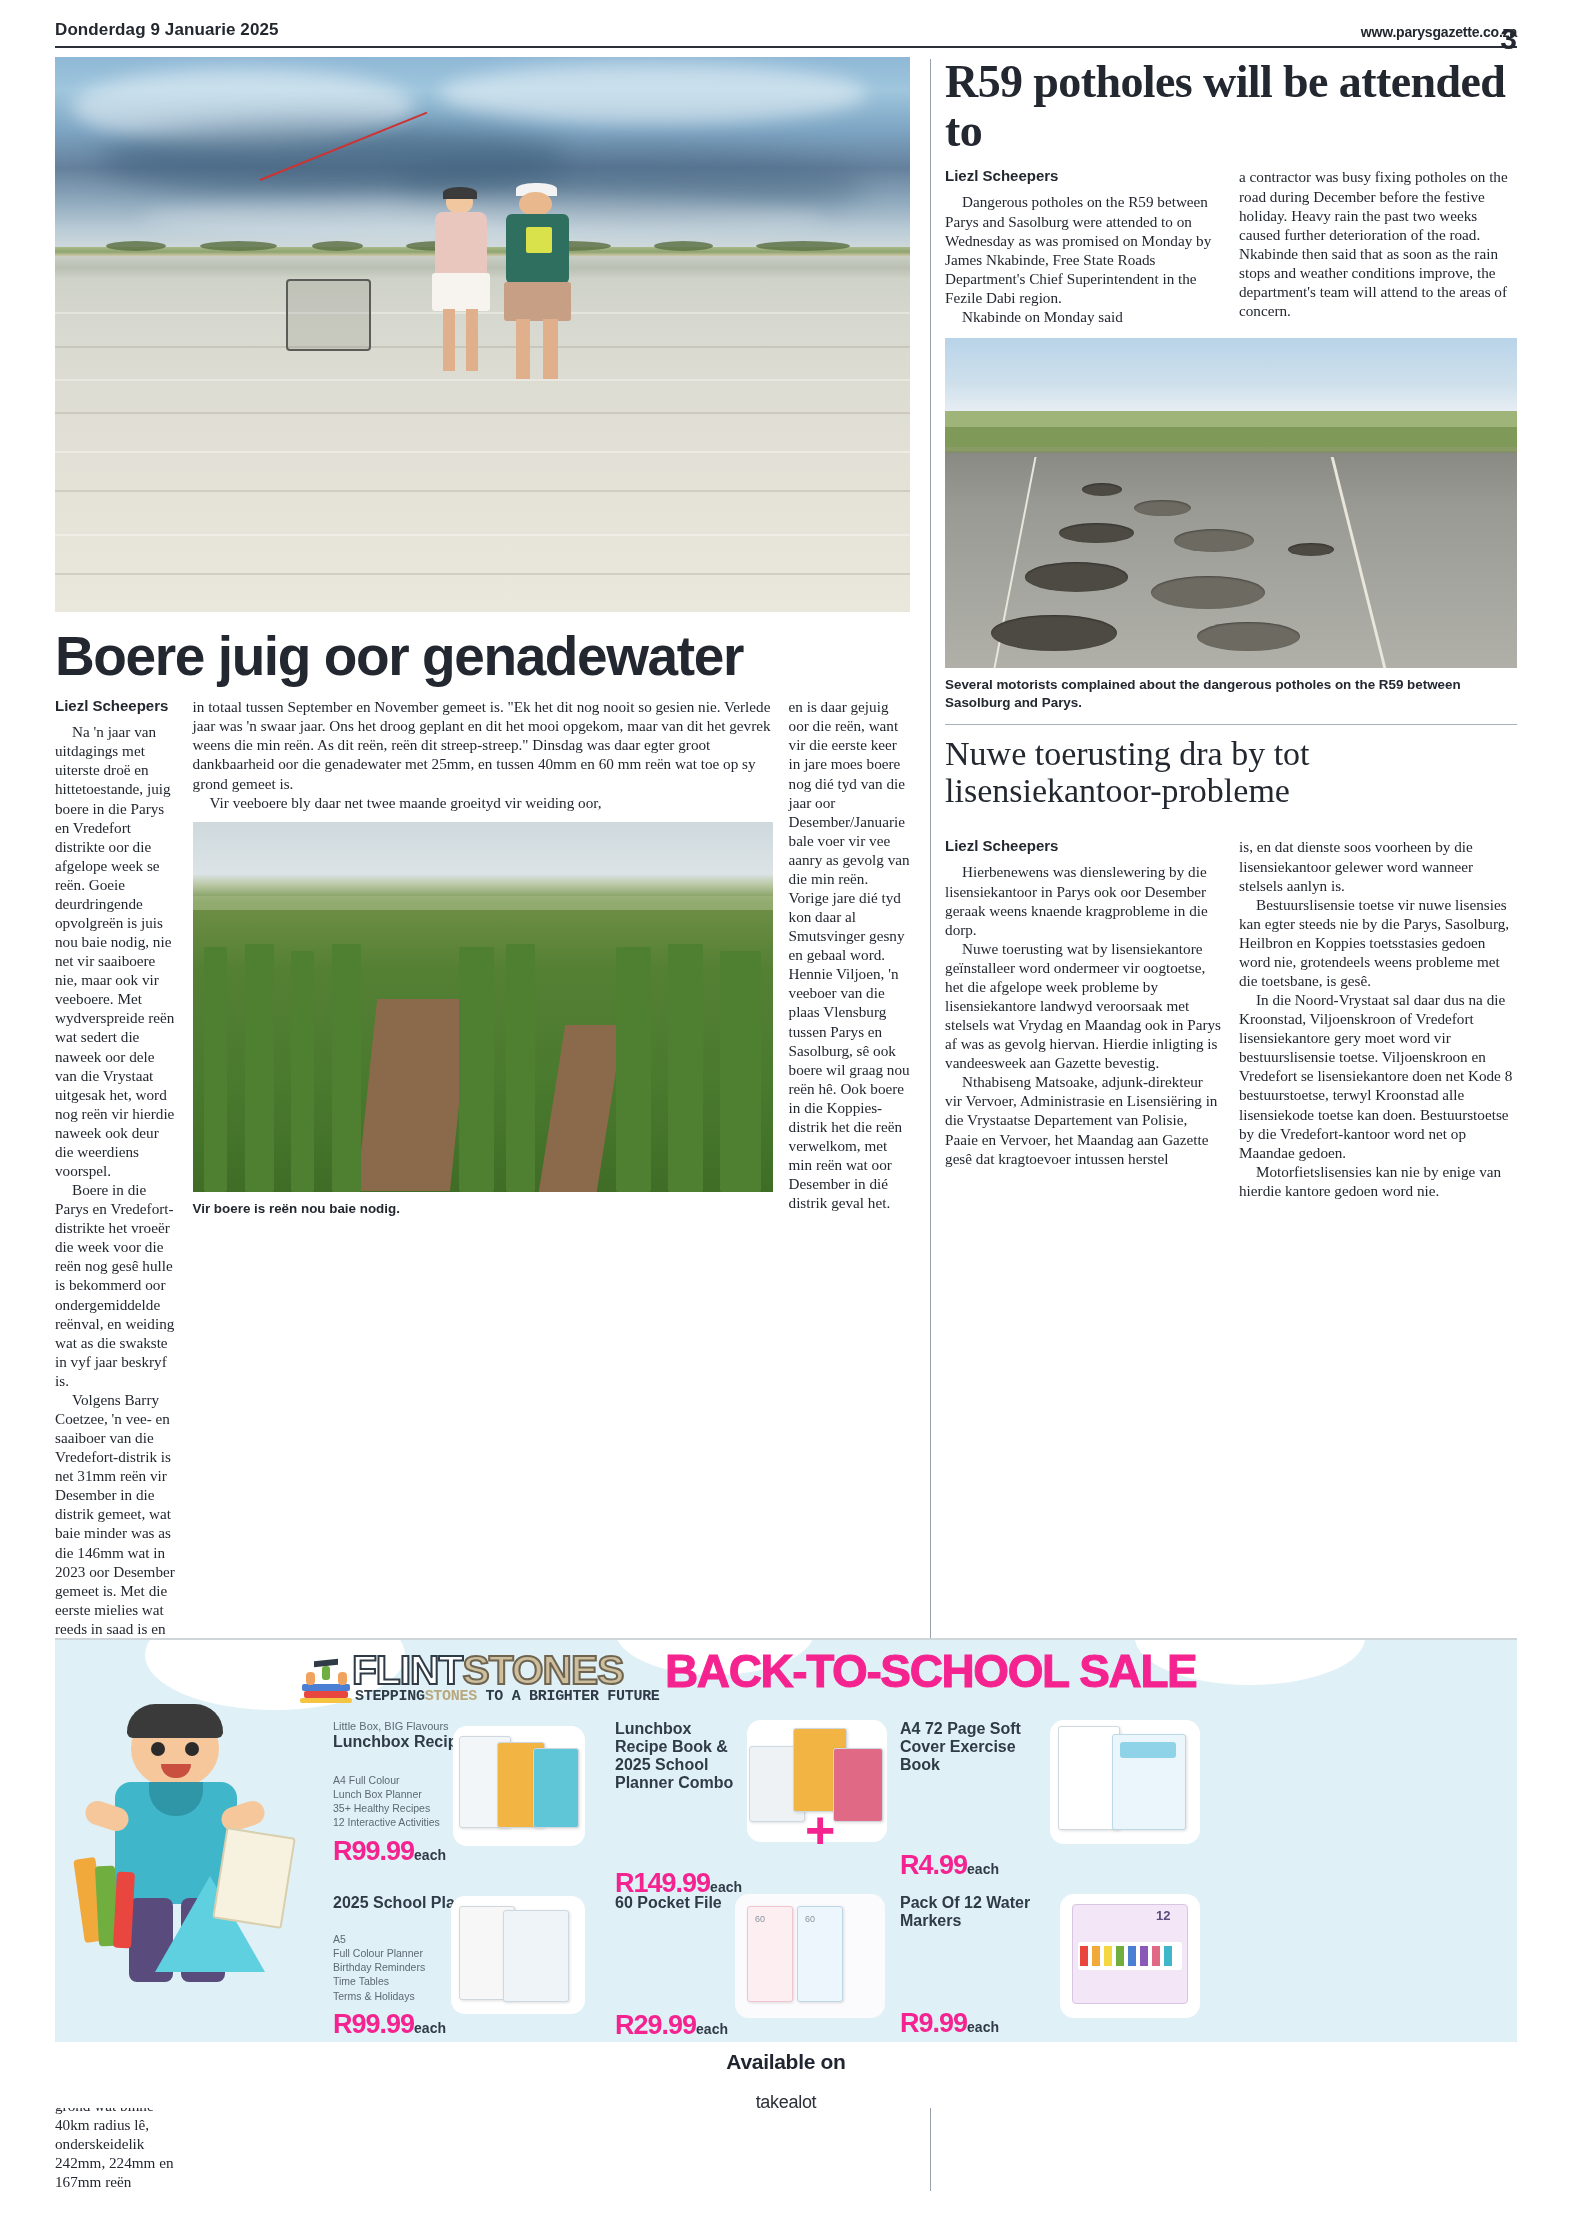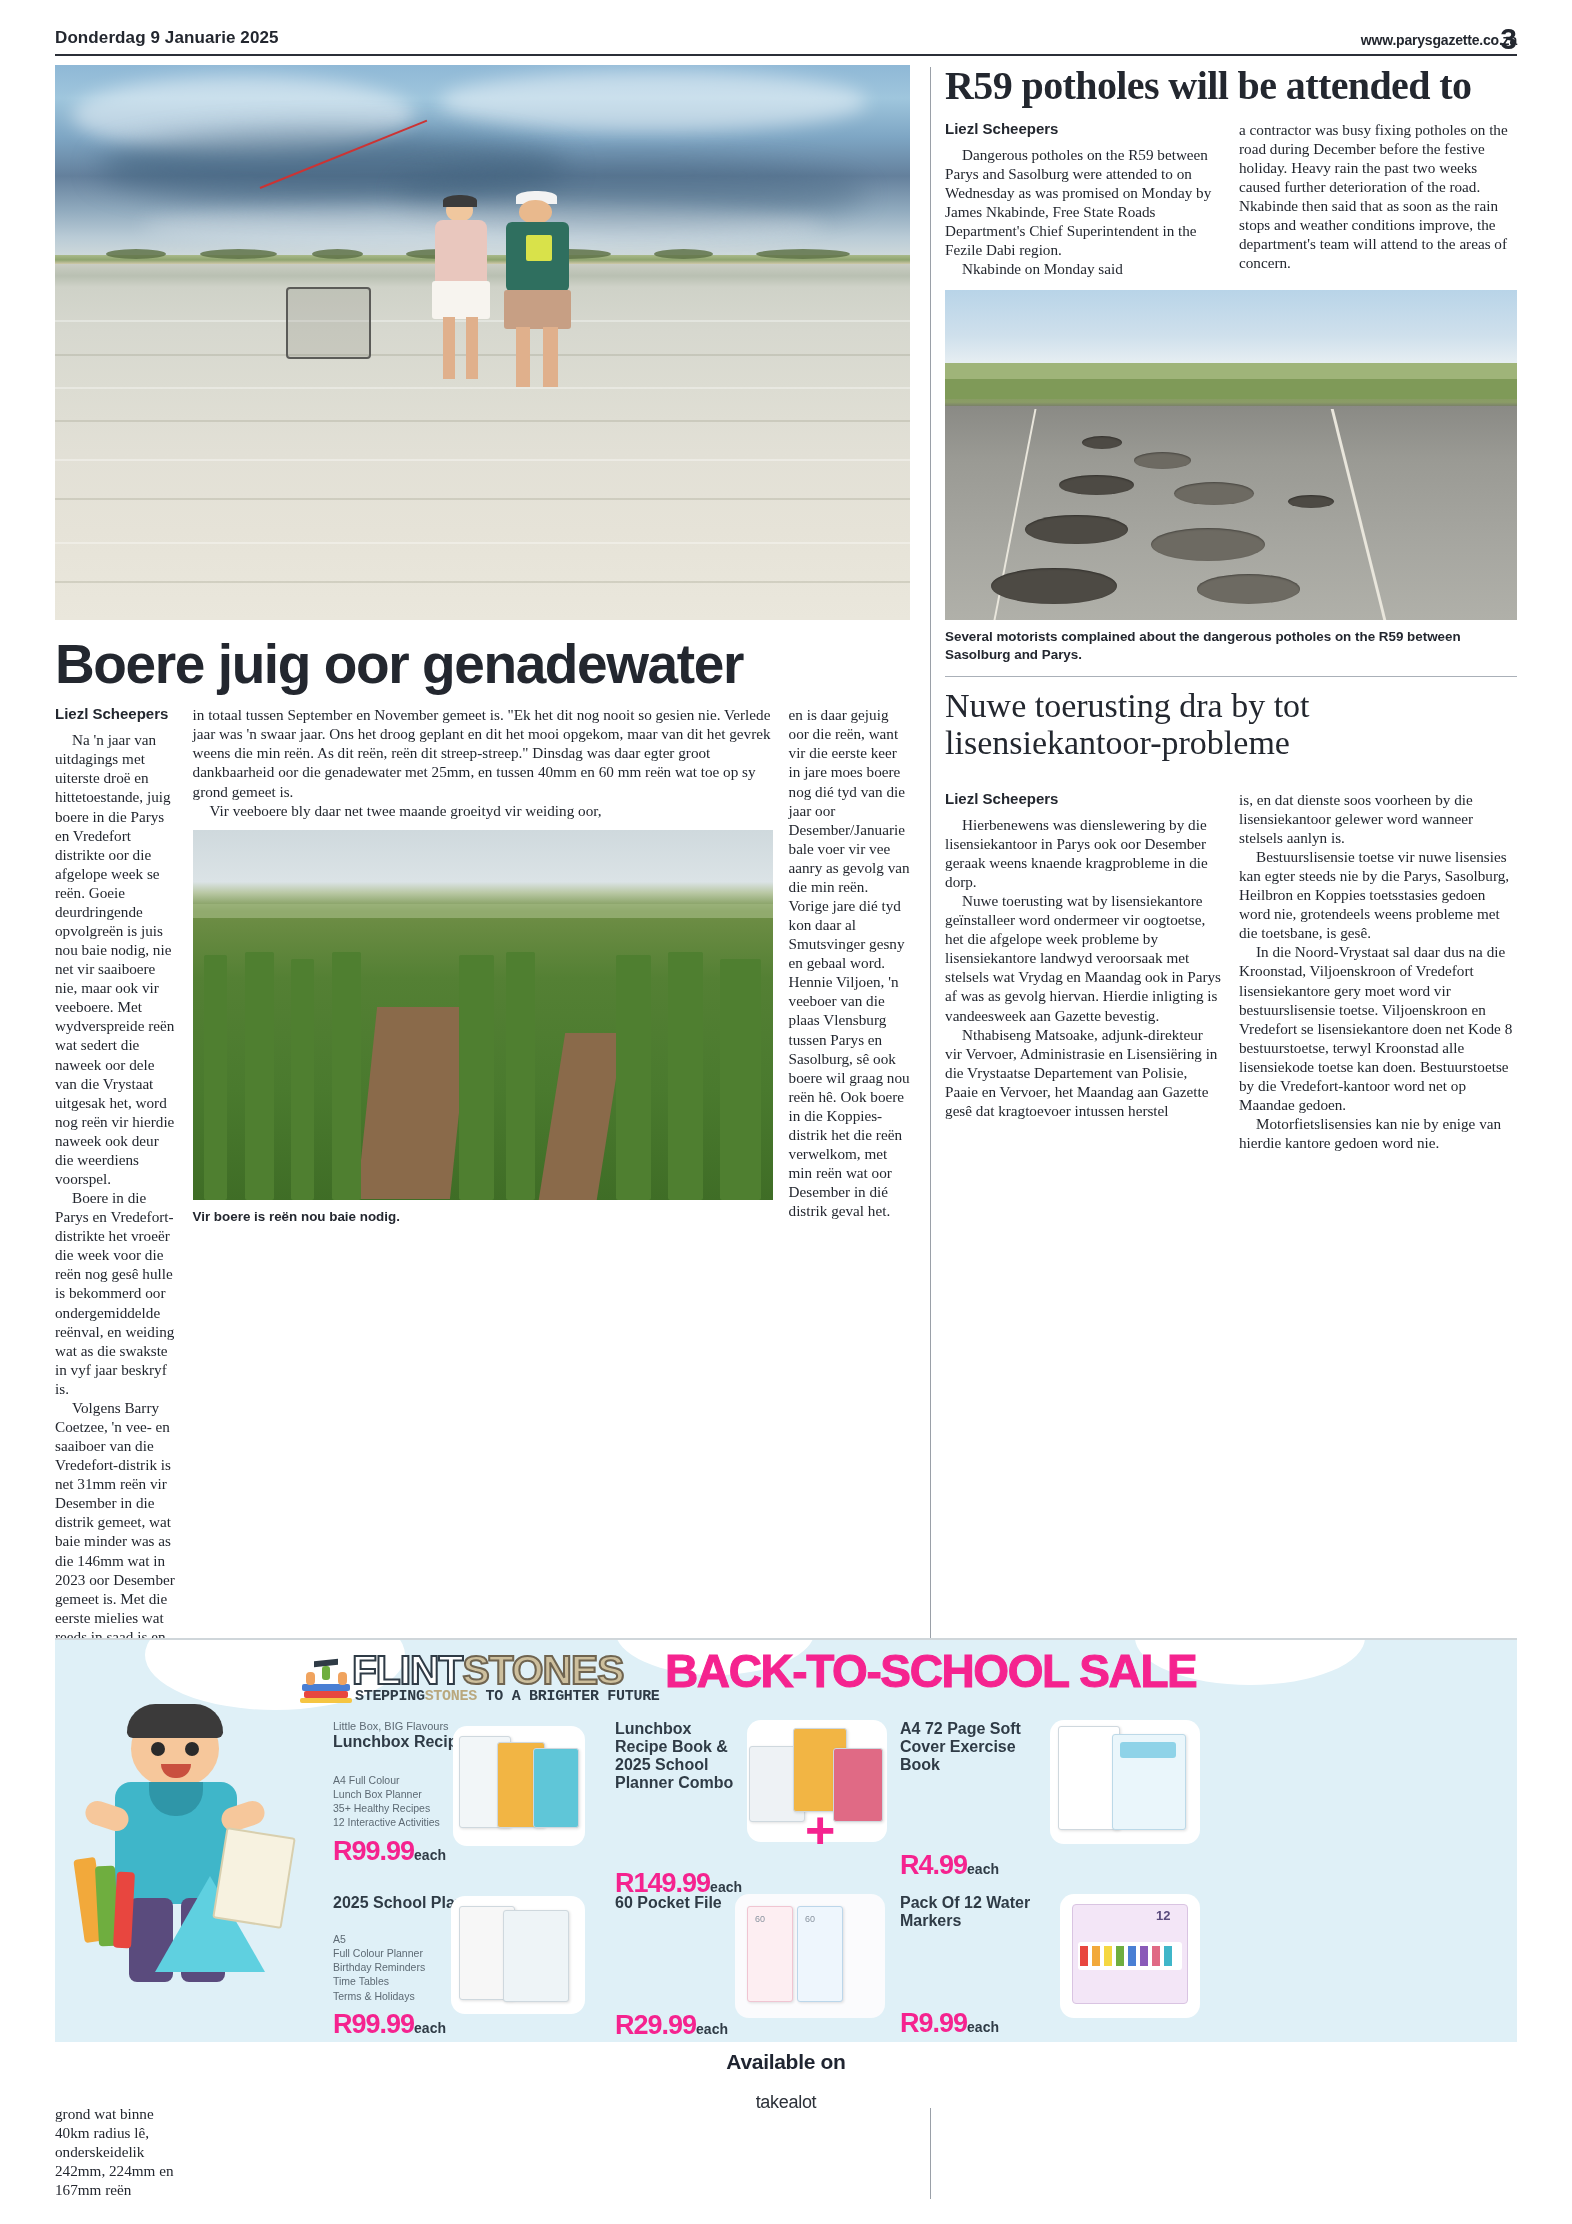--- a/index.html
+++ b/index.html
@@ -4,21 +4,21 @@
 <style>
   * { box-sizing: border-box; margin: 0; padding: 0; }
   html, body { background: #ffffff; }
   body {
     width: 1572px; height: 2224px;
     font-family: "Liberation Serif", serif;
     color: #1f2430;
     position: relative;
     overflow: hidden;
   }
-  .page { width: 1572px; height: 1659px; padding: 8px 55px; position: relative; }
+  .page { width: 1572px; height: 1659px; padding: 0 55px; position: relative; }
 
   
   .masthead {
     display: flex; align-items: flex-end; justify-content: space-between;
     height: 40px; padding-top: 28px;
   }
   .mast-date {
     font-family: "Liberation Sans", sans-serif;
     font-size: 17px; font-weight: 700; letter-spacing: .1px; color: #23272f;
   }
@@ -61,21 +61,21 @@
     line-height: 1.04; color: #23272f; margin: 16px 0 12px;
   }
   .byline {
     font-family: "Liberation Sans", sans-serif;
     font-size: 15px; font-weight: 700; color: #23272f; margin-bottom: 8px;
   }
   .headline-serif {
     font-family: "Liberation Serif", serif;
     font-weight: 700; color: #23272f; letter-spacing: -.6px;
   }
-  .hl-r59 { font-size: 40px; line-height: 1.07; margin-bottom: 12px; }
+  .hl-r59 { font-size: 46px; line-height: 1.07; margin-bottom: 12px; }
   .hl-lic { font-size: 34px; line-height: 1.1; font-weight: 400; margin-bottom: 28px; letter-spacing: 0; }
 
   
   .cols { display: flex; gap: 16px; }
   .col { flex: 1 1 0; }
   p.bt {
     font-family: "Liberation Serif", serif;
     font-size: 15.2px; line-height: 1.255;
     text-indent: 17px; text-align: left; color: #23272f;
     hyphens: none;

